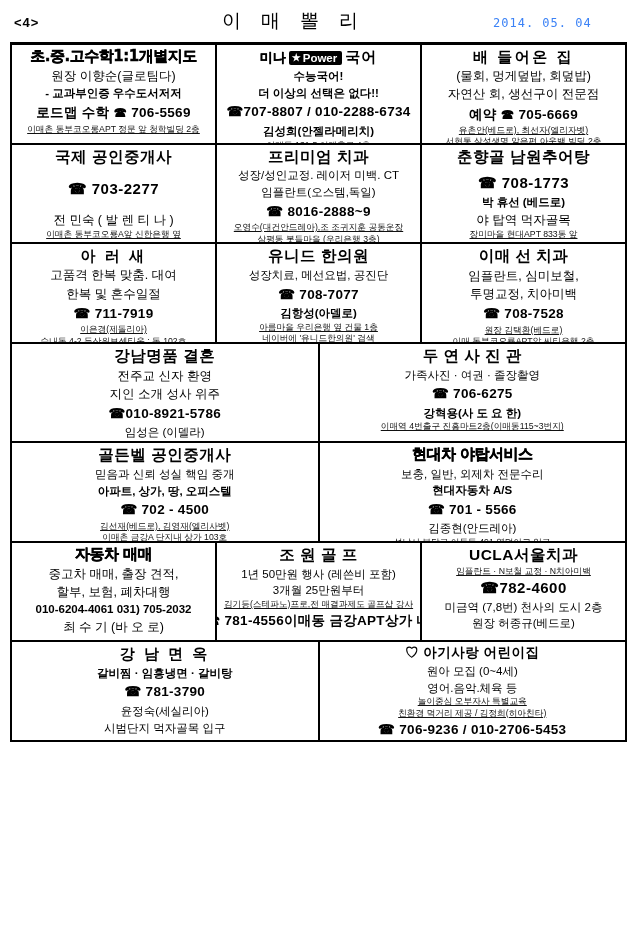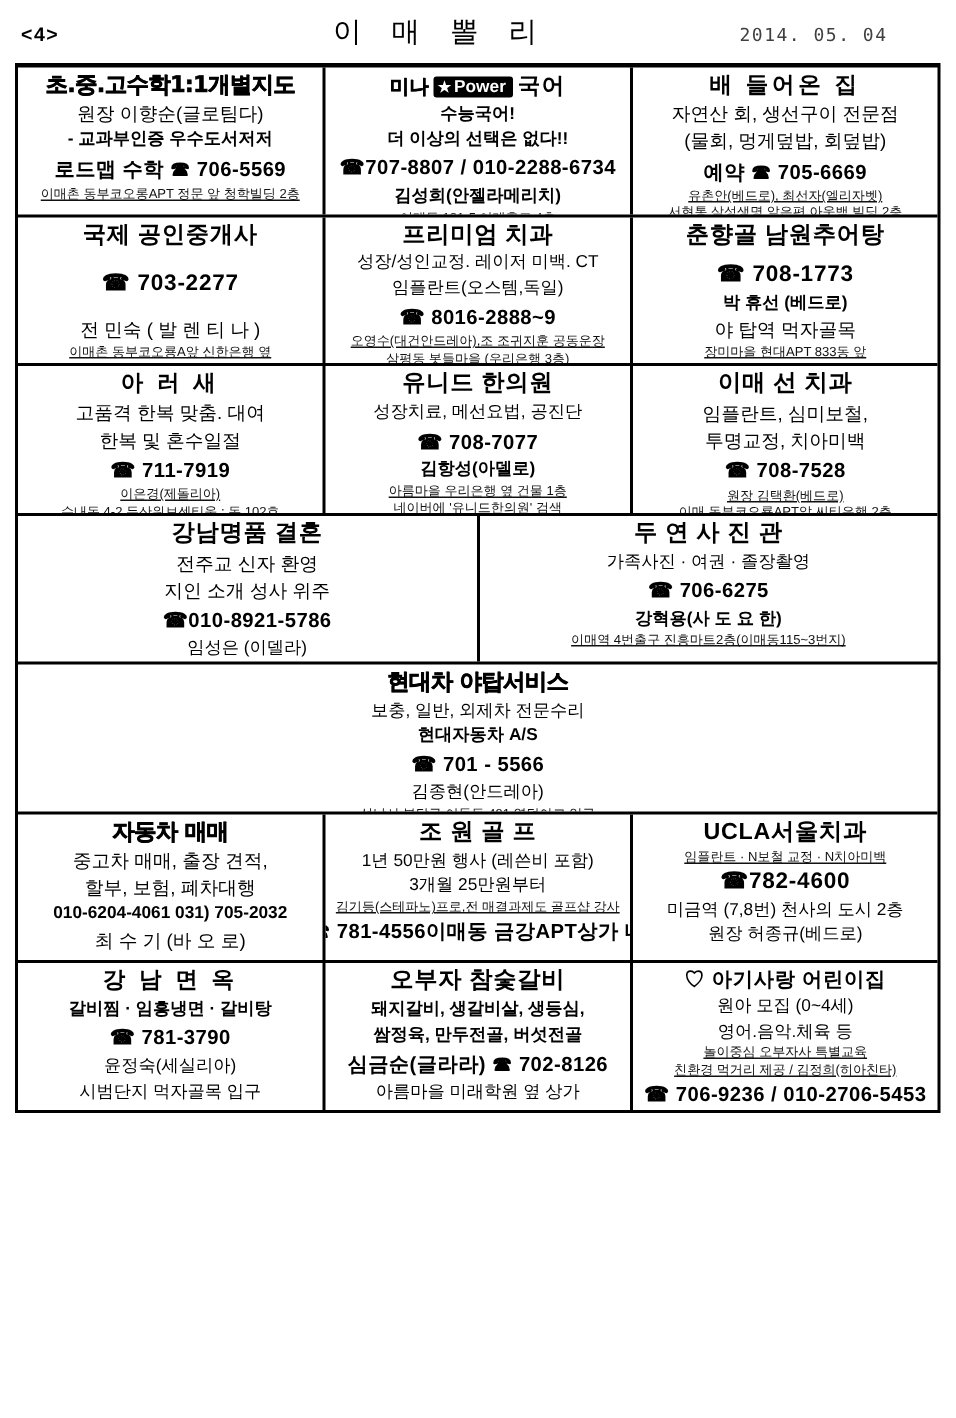--- a/index.html
+++ b/index.html
@@ -38,21 +38,21 @@
     font-size: 19px;
     font-weight: normal;
     letter-spacing: 7px;
     font-family: "DejaVu Sans", sans-serif;
   }
   .masthead-date {
     width: 130px;
     text-align: left;
     font-size: 12px;
     letter-spacing: 1px;
-    color: #404040;
+    color: #3b82f6;
     font-family: "DejaVu Sans Mono", monospace;
   }
   
   .grid {
     border: 2px solid #000;
     border-top: 3px solid #000;
     display: flex;
     flex-direction: column;
     height: 700px;
   }
@@ -180,22 +180,22 @@
           <span class="logo-right">국어</span>
         </div>
         <div class="ad-line b">수능국어!</div>
         <div class="ad-line b">더 이상의 선택은 없다!!</div>
         <div class="ad-line phone">☎707-8807 / 010-2288-6734</div>
         <div class="ad-line b">김성희(안젤라메리치)</div>
         <div class="ad-line tiny">이매동 131-5 이매훈교 4층</div>
       </div>
       <div class="ad">
         <div class="ad-title wide">배 들어온 집</div>
+        <div class="ad-line mid">(물회, 멍게덮밥, 회덮밥)</div>
         <div class="ad-line mid">자연산 회, 생선구이 전문점</div>
-        <div class="ad-line mid">(물회, 멍게덮밥, 회덮밥)</div>
         <div class="ad-line phone">예약 ☎ 705-6669</div>
         <div class="ad-line tiny">유촌안(베드로), 최선자(엘리자벳)</div>
         <div class="ad-line tiny">서현통 삼성생명 앞은편 아웃백 빌딩 2층</div>
       </div>
     </div>
 
     <div class="row">
       <div class="ad">
         <div class="ad-title">국제 공인중개사</div>
         <div class="spacer"></div>
@@ -261,20 +261,28 @@
         <div class="ad-title">두 연  사 진 관</div>
         <div class="ad-line">가족사진 · 여권 · 졸장촬영</div>
         <div class="ad-line phone">☎ 706-6275</div>
         <div class="ad-line b">강혁용(사 도 요 한)</div>
         <div class="ad-line tiny">이매역 4번출구 진흥마트2층(이매동115~3번지)</div>
       </div>
     </div>
 
     <div class="row">
       <div class="ad">
+        <div class="ad-title">골든벨 공인중개사</div>
+        <div class="ad-line">믿음과 신뢰 성실 핵임 중개</div>
+        <div class="ad-line b">아파트, 상가, 땅, 오피스텔</div>
+        <div class="ad-line phone">☎ 702 - 4500</div>
+        <div class="ad-line tiny">김선재(베드로), 김영재(엘리사벳)</div>
+        <div class="ad-line tiny">이매촌 금강A 단지내 상가 103호</div>
+      </div>
+      <div class="ad">
         <div class="ad-title outline">현대차 야탑서비스</div>
         <div class="ad-line">보충, 일반, 외제차 전문수리</div>
         <div class="ad-line b">현대자동차 A/S</div>
         <div class="ad-line phone">☎ 701 - 5566</div>
         <div class="ad-line">김종현(안드레아)</div>
         <div class="ad-line tiny">성남시 분당구 이들동 491 영덕아그 입구</div>
       </div>
     </div>
 
     <div class="row">
@@ -301,27 +309,20 @@
       </div>
     </div>
 
     <div class="row">
       <div class="ad">
         <div class="ad-title wide">강 남 면 옥</div>
         <div class="ad-line b">갈비찜 · 임흥냉면 · 갈비탕</div>
         <div class="ad-line phone">☎ 781-3790</div>
         <div class="ad-line">윤정숙(세실리아)</div>
         <div class="ad-line">시범단지  먹자골목  입구</div>
-      </div>
-      <div class="ad">
-        <div class="ad-title">오부자 참숯갈비</div>
-        <div class="ad-line b">돼지갈비, 생갈비살, 생등심,</div>
-        <div class="ad-line b">쌈정육, 만두전골, 버섯전골</div>
-        <div class="ad-line phone">심금순(글라라) ☎ 702-8126</div>
-        <div class="ad-line">아름마을 미래학원 옆 상가</div>
       </div>
       <div class="ad">
         <div class="ad-title small">♡ 아기사랑 어린이집</div>
         <div class="ad-line">원아 모집 (0~4세)</div>
         <div class="ad-line">영어.음악.체육 등</div>
         <div class="ad-line tiny">놀이중심 오부자사 특별교육</div>
         <div class="ad-line tiny">친환경 먹거리 제공 / 김정희(히아친타)</div>
         <div class="ad-line phone">☎ 706-9236 / 010-2706-5453</div>
         <div class="ad-line tiny">아름마을 선경APT  601동103호</div>
       </div>

